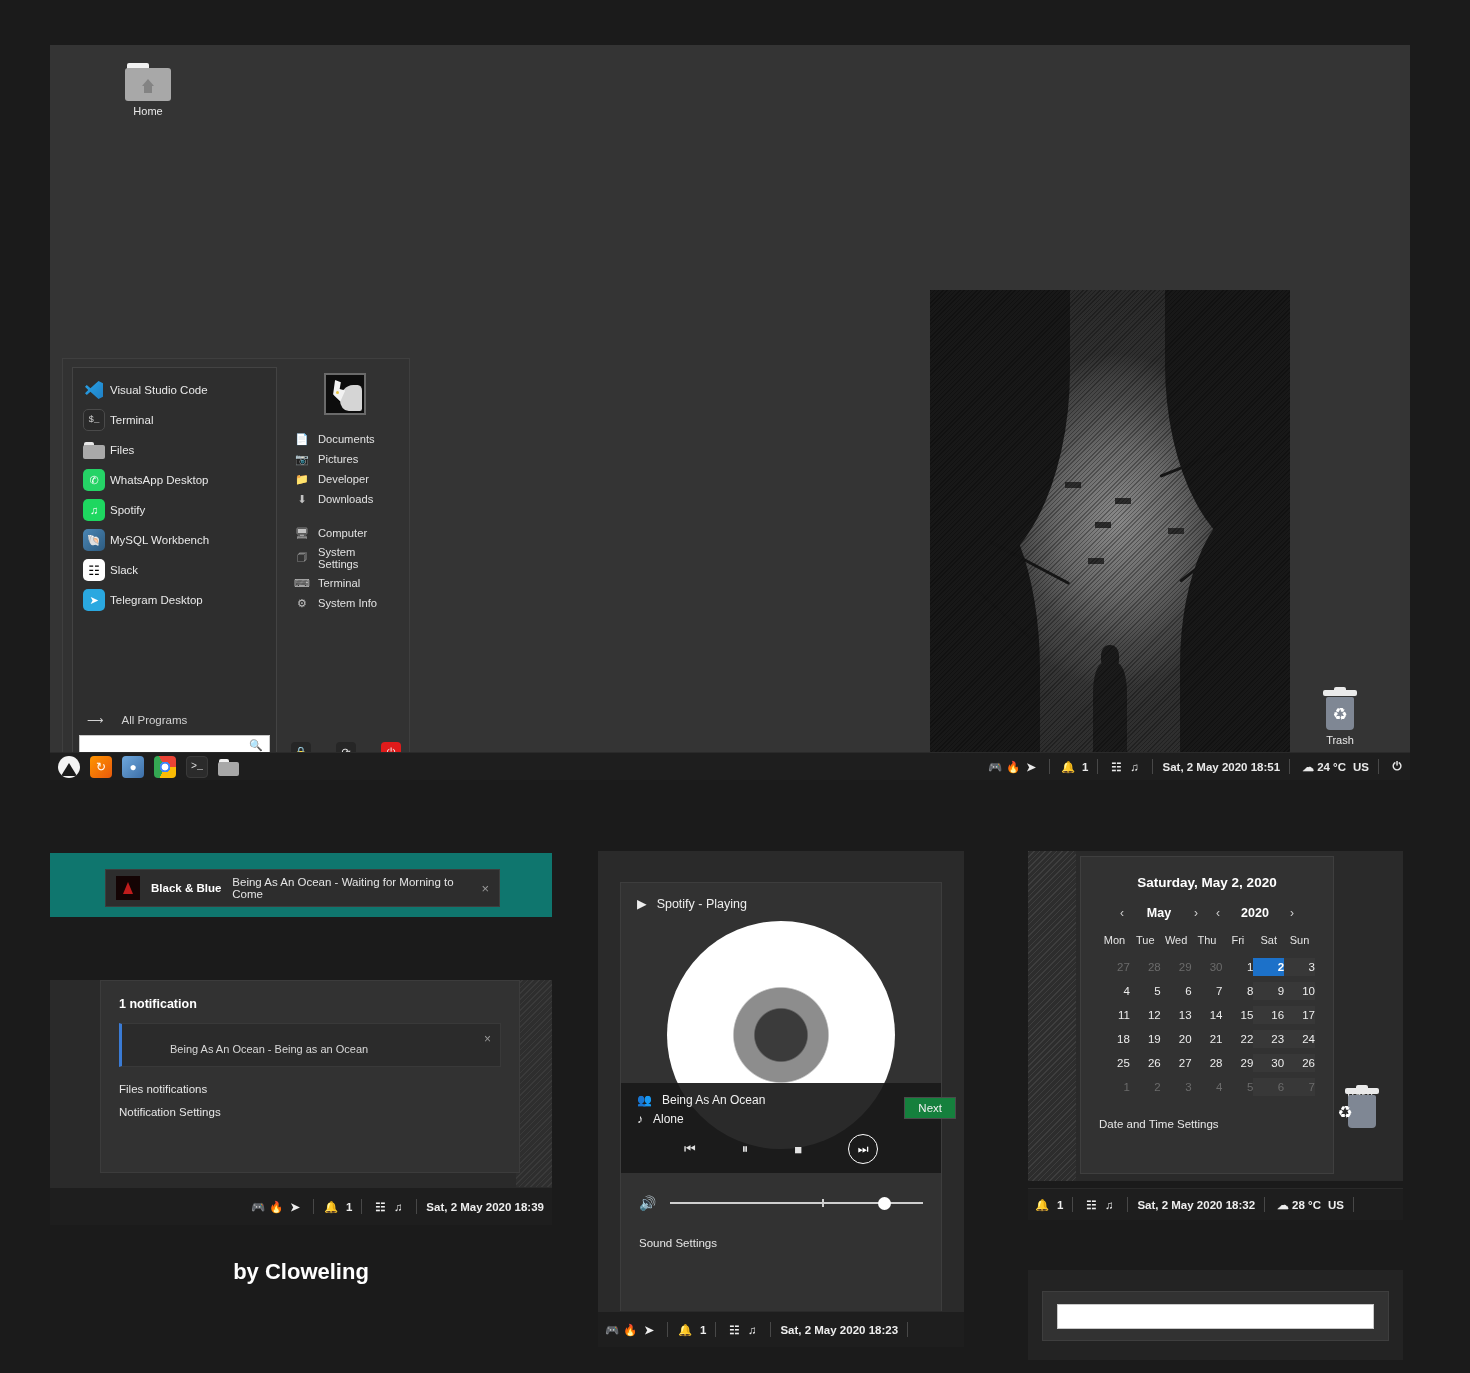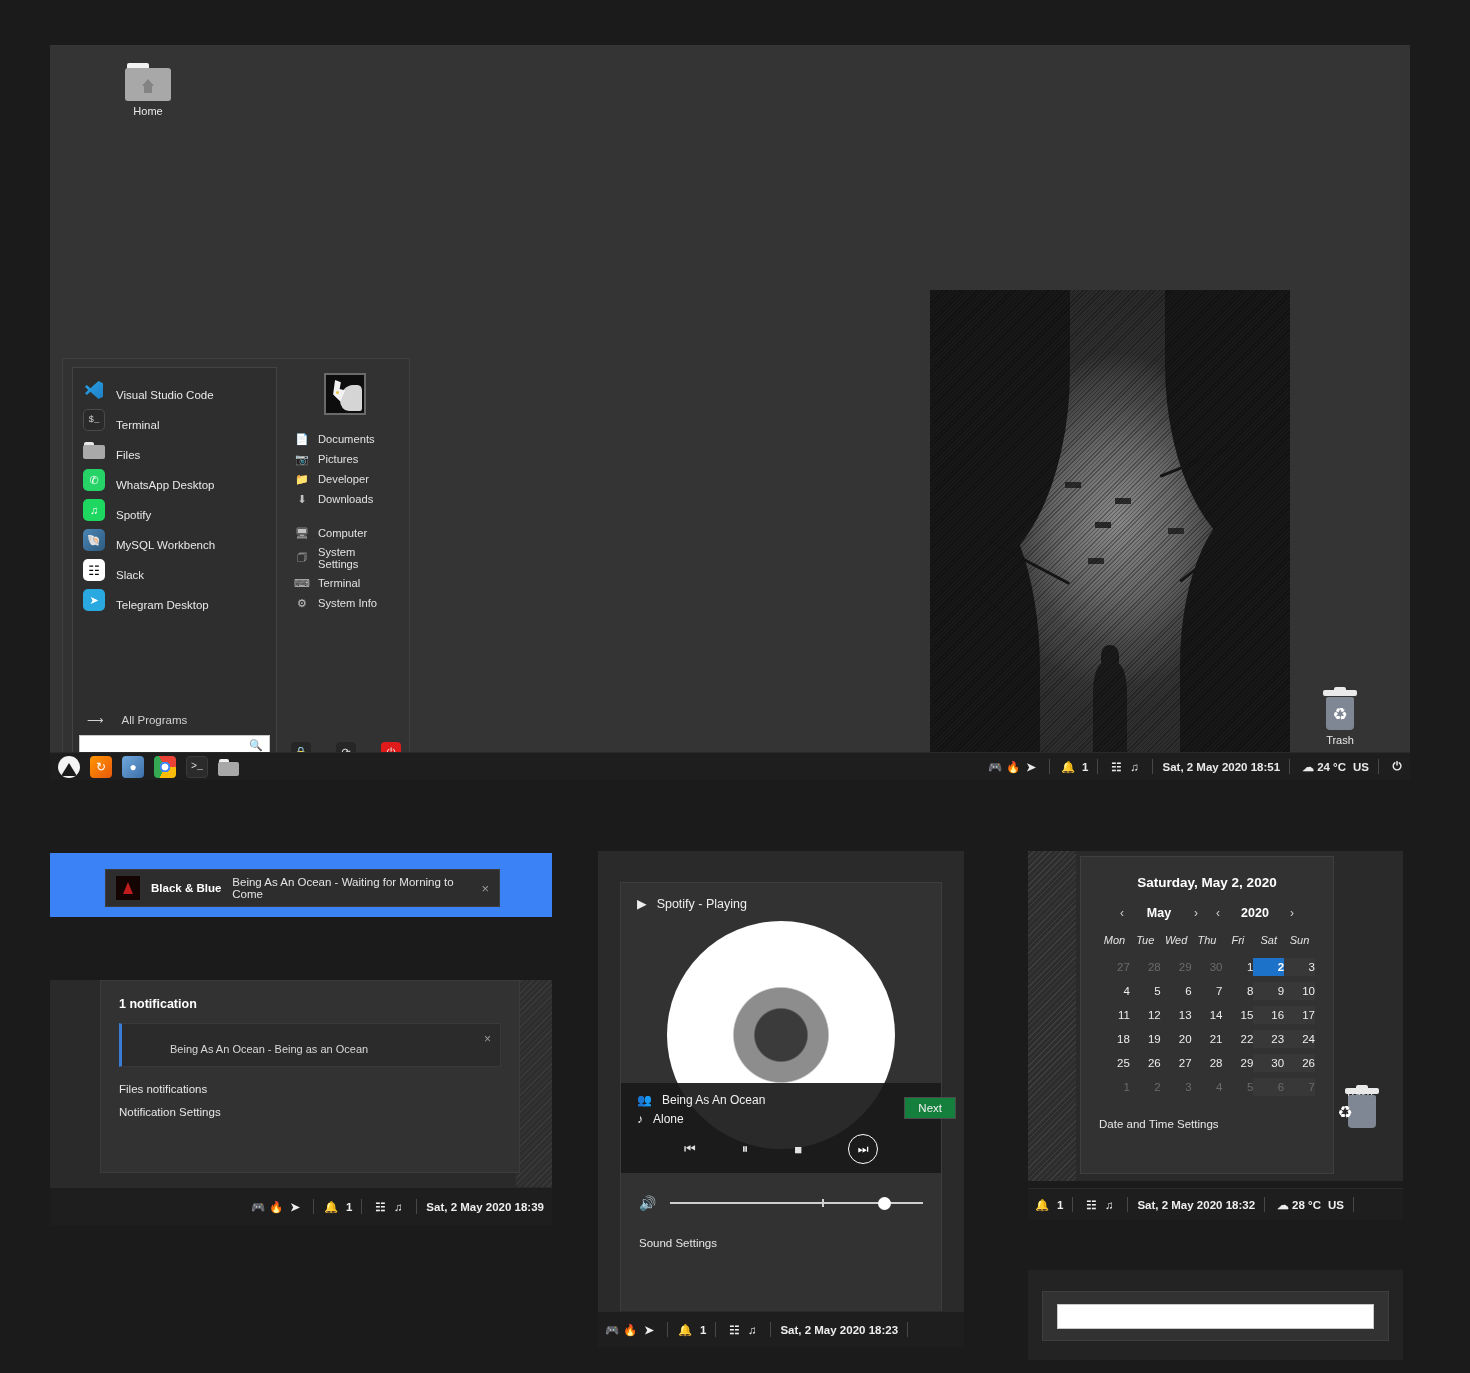--- a/index.html
+++ b/index.html
@@ -119,21 +119,21 @@
     border: 1px solid #3f3f3f;
     display: flex;
   }
   .sm-left {
     width: 205px; margin: 8px 0 8px 9px;
     background: #2e2e2e; border: 1px solid #434343;
     display: flex; flex-direction: column;
   }
   .sm-apps { flex: 1; padding: 7px 0 0 0; }
   .sm-app {
-    display: flex; align-items: flex-end; gap: 11px;
+    display: flex; align-items: center; gap: 5px;
     padding: 4px 10px; color: #e9e9e9; font-size: 11.5px;
     cursor: pointer;
   }
   .app-ic { width: 22px; height: 22px; border-radius: 5px; flex: none;
             display:flex;align-items:center;justify-content:center; font-size:11px; color:#fff; }
   .ic-vscode { background: transparent; position:relative; }
   .ic-vscode:before { content:''; position:absolute; left:2px; top:2px; width:18px; height:18px;
      background: linear-gradient(135deg,#29a3e8,#1f7fc4); clip-path: polygon(75% 0, 100% 12%, 100% 88%, 75% 100%, 30% 60%, 10% 78%, 0 68%, 18% 50%, 0 32%, 10% 22%, 30% 40%); }
   .ic-terminal2 { background:#2a2a2a; border:1px solid #4a4a4a; font-family:"Liberation Mono",monospace; font-size:9px; color:#d8d8d8; }
   .ic-folder2 { background: transparent; position:relative; }
@@ -182,21 +182,21 @@
     position:absolute; left: 14px; bottom: 10px;
     display:flex; align-items:center; gap: 25px;
   }
   .pw-btn { width:20px;height:20px;border-radius:4px; background:#262626;
             display:flex;align-items:center;justify-content:center; color:#eee; font-size:11px; cursor:pointer; }
   .pw-btn.red { background:#e01b1b; }
 
   
   .panel-notif-top {
     position: absolute; left: 50px; top: 853px;
-    width: 502px; height: 64px; background: #3b82f6;
+    width: 502px; height: 64px; background: #0f766e;
   }
   .osd {
     position: absolute; left: 55px; top: 16px;
     width: 395px; height: 38px;
     background: #2d2d2d; border: 1px solid #3d3d3d;
     display: flex; align-items: center; padding: 0 10px; gap: 11px;
   }
   .osd-art { width: 24px; height: 24px; background:#140404; display:flex;align-items:center;justify-content:center; flex:none; }
   .osd-art .flame { width:0;height:0;border-left:5px solid transparent;border-right:5px solid transparent;border-bottom:12px solid #c01c1c; }
   .osd-title { font-size: 11.5px; font-weight: bold; color: #fff; }
@@ -298,21 +298,21 @@
   }
   .cal-card {
     position:absolute; left: 52px; top: 5px; width: 254px; height: 318px;
     background:#323232; border:1px solid #3f3f3f; padding: 18px 18px 0;
   }
   .cal-title { color:#fff; font-size:13.5px; font-weight:bold; text-align:center; margin-bottom: 16px; }
   .cal-nav { display:flex; align-items:center; justify-content:center; gap: 6px; margin-bottom: 14px; }
   .cal-nav .arrow { color:#cfcfcf; font-size:12px; width:16px; text-align:center; cursor:pointer; }
   .cal-nav .lbl { color:#fff; font-size:12.5px; font-weight:bold; width: 46px; text-align:center; }
   .cal-grid { display:grid; grid-template-columns: repeat(7, 1fr); row-gap: 6px; }
-  .cal-grid .dow { color:#e4e4e4; font-size:11px; text-align:center; padding-bottom: 6px; font-style: italic; }
+  .cal-grid .dow { color:#e4e4e4; font-size:11px; text-align:center; padding-bottom: 6px; }
   .cal-grid .d { color:#ededed; font-size:11.5px; text-align:right; padding: 3px 0; }
   .cal-grid .d.dim { color:#6b6b6b; }
   .cal-grid .d.we { background:#383838; }
   .cal-grid .d.today { background:#1c71c9; color:#fff; font-weight:bold; }
   .cal-dts { color:#e6e6e6; font-size:11.5px; margin-top: 22px; cursor:pointer; }
   .cal-trash { position:absolute; right: 14px; top: 237px; text-align:center; width: 60px; color:#e8e8e8; font-size:11px; }
 
   .panel-cal-tb {
     position: absolute; left: 1028px; top: 1188px;
     width: 375px; height: 32px; background: #1e1e1e;
@@ -554,20 +554,21 @@
       </span>
       <span class="tb-sep"></span>
       <span class="tray-ic">☷</span>
       <span class="tray-ic">♫</span>
       <span class="tb-sep"></span>
       <span>Sat,  2 May 2020 18:39</span>
     </div>
   </div>
 
   <div class="brand">
+    <div class="b2">by Cloweling</div>
   </div>
 
   <div class="panel-spotify">
     <div class="sp-card">
       <div class="sp-head">
         <span>▶</span>
         <span>Spotify - Playing</span>
       </div>
       <div class="sp-cover">
         <div class="sp-disc"></div>

